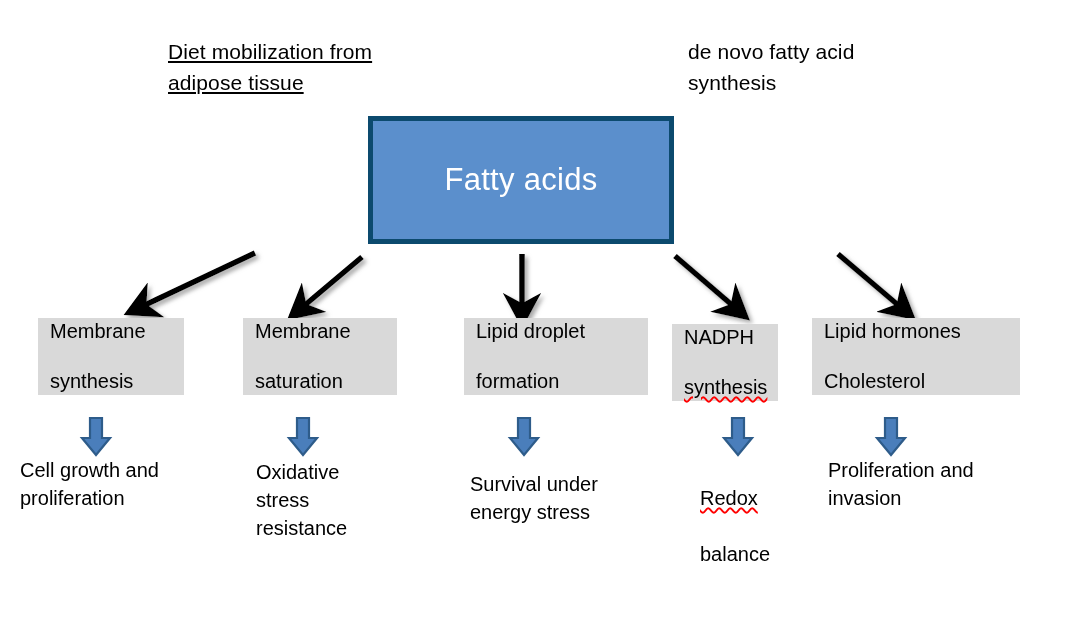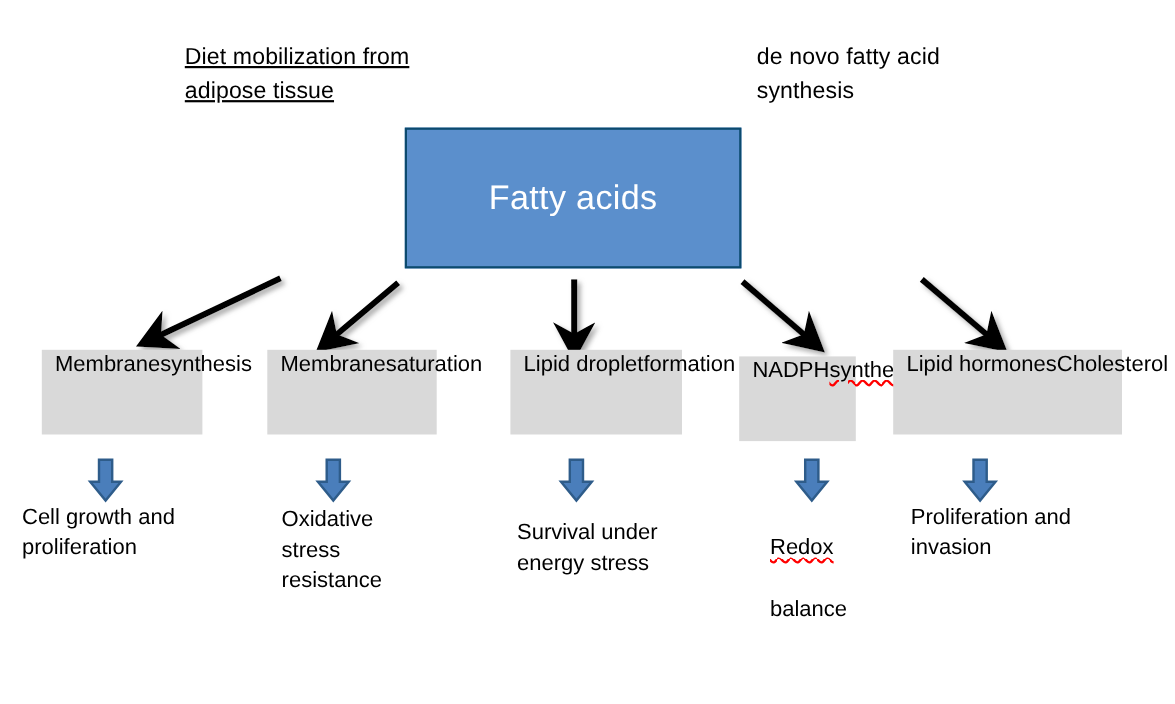--- a/index.html
+++ b/index.html
@@ -23,40 +23,40 @@
     font-size: 21px;
     line-height: 31px;
     color: #000000;
     white-space: pre-line;
     letter-spacing: 0.1px;
   }
 
   
   .main-box {
     background: #5B8FCC;
-    border: 2px solid #0c4a6e;
+    border: 5px solid #0c4a6e;
     box-sizing: border-box;
     display: flex;
     align-items: center;
     justify-content: center;
   }
   .main-box-label {
     color: #ffffff;
     font-size: 31px;
     line-height: 36px;
     letter-spacing: 0.3px;
   }
 
   
   .grey-box {
     background: #D9D9D9;
     box-sizing: border-box;
     display: flex;
-    flex-direction: row;
-    justify-content: flex-start;
+    flex-direction: column;
+    justify-content: space-between;
     padding: 0 12px;
   }
   .grey-box-line {
     font-size: 20px;
     line-height: 27px;
     color: #000000;
     white-space: pre;
   }
   .misspelled {
     text-decoration: underline;
@@ -126,21 +126,21 @@
   <div class="abs grey-box" style="left:38px; top:318px; width:146px; height:77px;">
     <span class="grey-box-line">Membrane</span>
     <span class="grey-box-line">synthesis</span>
   </div>
 
   <div class="abs grey-box" style="left:243px; top:318px; width:154px; height:77px;">
     <span class="grey-box-line">Membrane</span>
     <span class="grey-box-line">saturation</span>
   </div>
 
-  <div class="abs grey-box" style="left:464px; top:318px; width:156px; height:77px;">
+  <div class="abs grey-box" style="left:464px; top:318px; width:184px; height:77px;">
     <span class="grey-box-line">Lipid droplet</span>
     <span class="grey-box-line">formation</span>
   </div>
 
   <div class="abs grey-box" style="left:672px; top:324px; width:106px; height:77px;">
     <span class="grey-box-line">NADPH</span>
     <span class="grey-box-line misspelled">synthesis</span>
   </div>
 
   <div class="abs grey-box" style="left:812px; top:318px; width:208px; height:77px;">

